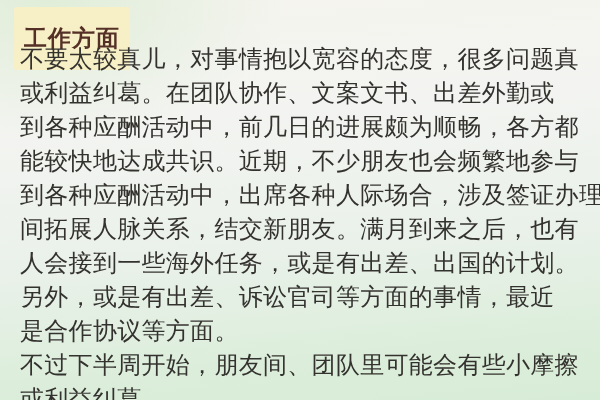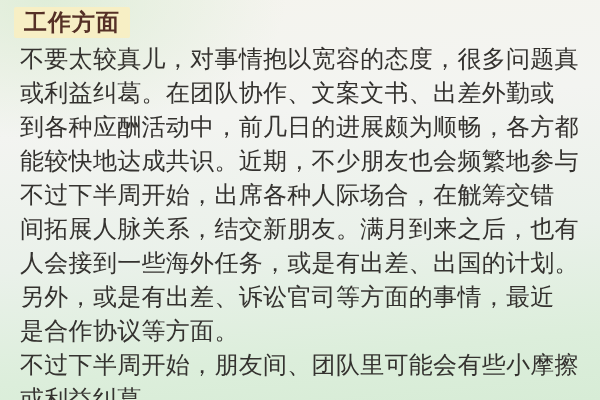--- a/index.html
+++ b/index.html
@@ -16,21 +16,21 @@
       radial-gradient(ellipse 340px 200px at 8% 0%, rgba(212, 234, 205, 0.65), rgba(212, 234, 205, 0) 70%),
       linear-gradient(175deg, #f5f4ee 0%, #f3f4f1 30%, #eaf1ea 60%, #dceedb 85%, #d7ecd6 100%);
   }
   .header-highlight {
     position: absolute;
     left: 14px;
     top: 7px;
     height: 31px;
     display: inline-flex;
     align-items: center;
-    padding: 0 10px;
+    padding: 16px 10px;
     background: #f7efc5;
     border-radius: 2px;
   }
   .header-text {
     font-size: 23px;
     font-weight: 700;
     color: #553026;
     letter-spacing: 1px;
     line-height: 1;
   }
@@ -56,21 +56,21 @@
 
   <div class="header-highlight">
     <span class="header-text">工作方面</span>
   </div>
 
   <div class="body-text">
     <div class="text-line">不要太较真儿，对事情抱以宽容的态度，很多问题真</div>
     <div class="text-line">或利益纠葛。在团队协作、文案文书、出差外勤或</div>
     <div class="text-line">到各种应酬活动中，前几日的进展颇为顺畅，各方都</div>
     <div class="text-line">能较快地达成共识。近期，不少朋友也会频繁地参与</div>
-    <div class="text-line">不过下半周开始，出席各种人际场合，在觥筹交错</div>
+    <div class="text-line">到各种应酬活动中，出席各种人际场合，涉及签证办理</div>
     <div class="text-line">间拓展人脉关系，结交新朋友。满月到来之后，也有</div>
     <div class="text-line">人会接到一些海外任务，或是有出差、出国的计划。</div>
     <div class="text-line">另外，或是有出差、诉讼官司等方面的事情，最近</div>
     <div class="text-line">是合作协议等方面。</div>
     <div class="text-line">不过下半周开始，朋友间、团队里可能会有些小摩擦</div>
     <div class="text-line">或利益纠葛。</div>
   </div>
 
 </div>
 

